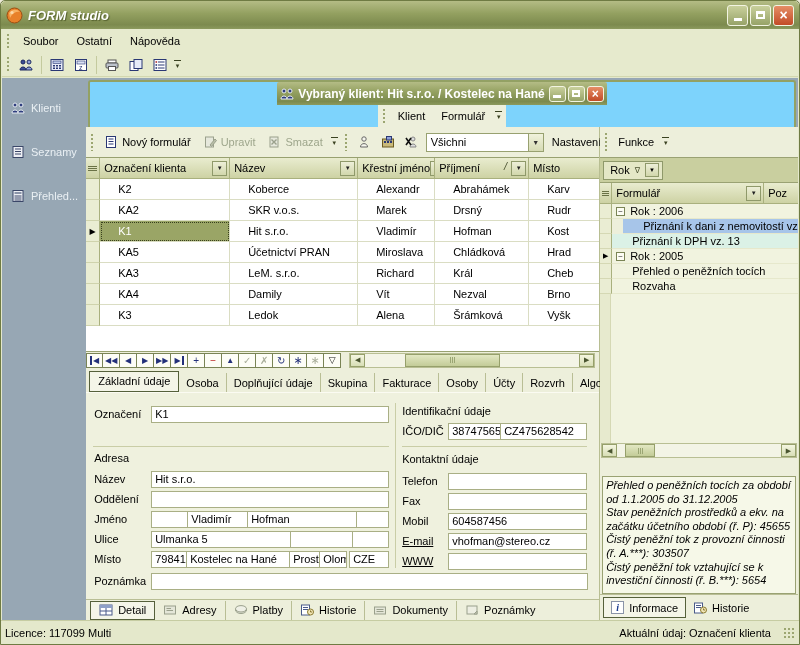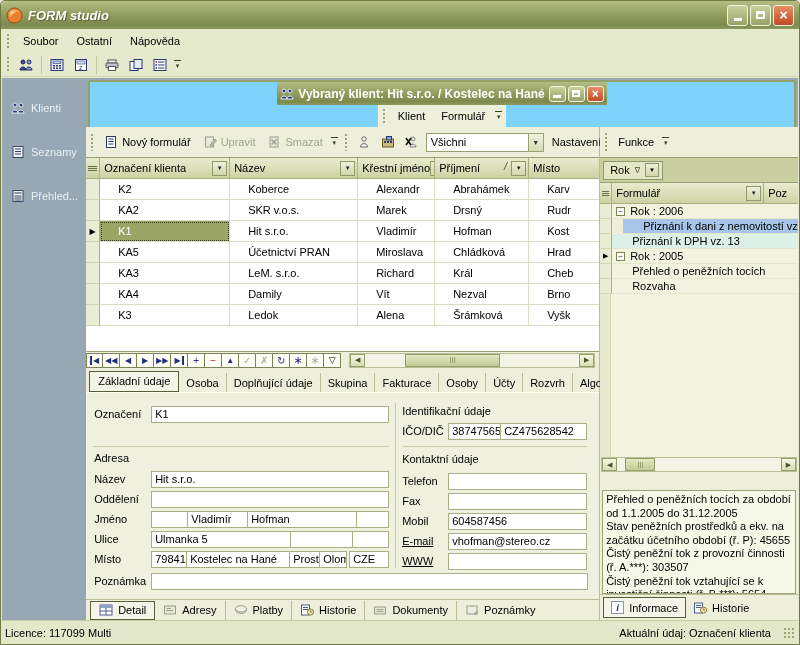--- a/index.html
+++ b/index.html
@@ -121,21 +121,21 @@
   .rcontent { flex:1; display:flex; align-items:center; padding-left:4px; background:#F1F3DF; border-bottom:1px solid #E6E8CC; overflow:hidden; white-space:nowrap; min-width:0; }
   .rcontent.grp { padding-left:4px; gap:5px; }
   .minusbox { width:9px; height:9px; flex:none; border:1px solid #7A8455; background:#FDFDF4; font-size:8px; line-height:7px; text-align:center; color:#333; }
   .rcontent.item { padding-left:20px; }
   .rcontent.sel { background:#A7C5E9;margin-left:11px; }
   .rcontent.foc { background:#DBF1E6; }
   .rempty { flex:1; background:#F1F3DF; display:flex; min-height:0; }
   .rempty .strip { width:11px; background:#E7EACE; border-right:1px solid #D5D8B4; }
   .rhscroll { height:15px; flex:none; display:flex; background:#F3F4E6; border:1px solid #B9BF94; margin:0 1px; }
   .rhscroll .thumb { width:30px; margin-left:8px; }
-  .info-box { height:104px; flex:none; margin:18px 2px 0; background:#F6F8E8; border:1px solid #9AA273; padding:2px 3px; line-height:13.6px; overflow:hidden; }
+  .info-box { height:118px; flex:none; margin:18px 2px 0; background:#F6F8E8; border:1px solid #9AA273; padding:2px 3px; line-height:13.6px; overflow:hidden;font-style:italic; }
   .rtabs { height:26px; flex:none; display:flex; align-items:center; padding-left:3px; background:#EDEFDB; border-top:1px solid #B9BE95; }
   .rtab { display:flex; align-items:center; gap:5px; padding:3px 7px; border-right:1px solid #B9BE95; height:21px; }
   .rtab:last-child { border-right:none; }
   .rtab.active { border:1px solid #55603A; background:#F4F5E8; }
   .info-ico { width:13px; height:13px; border:1px solid #8A94A8; background:#fff; color:#1B3C8F; font-weight:bold; font-style:italic; font-family:"Liberation Serif",serif; font-size:10px; display:flex; align-items:center; justify-content:center; }
 
   
   .statusbar { position:absolute; left:0; right:0; bottom:0; height:24px; background:#E4E8CB; border-top:1px solid #C6CCA2; display:flex; align-items:center; padding:0 4px; }
   .status-right { margin-left:auto; display:flex; align-items:center; gap:8px; }
   .sizegrip { width:12px; height:12px; background-image:radial-gradient(circle,#9CA671 1.2px,transparent 1.4px); background-size:4px 4px; background-position:bottom right; margin-left:4px; }

